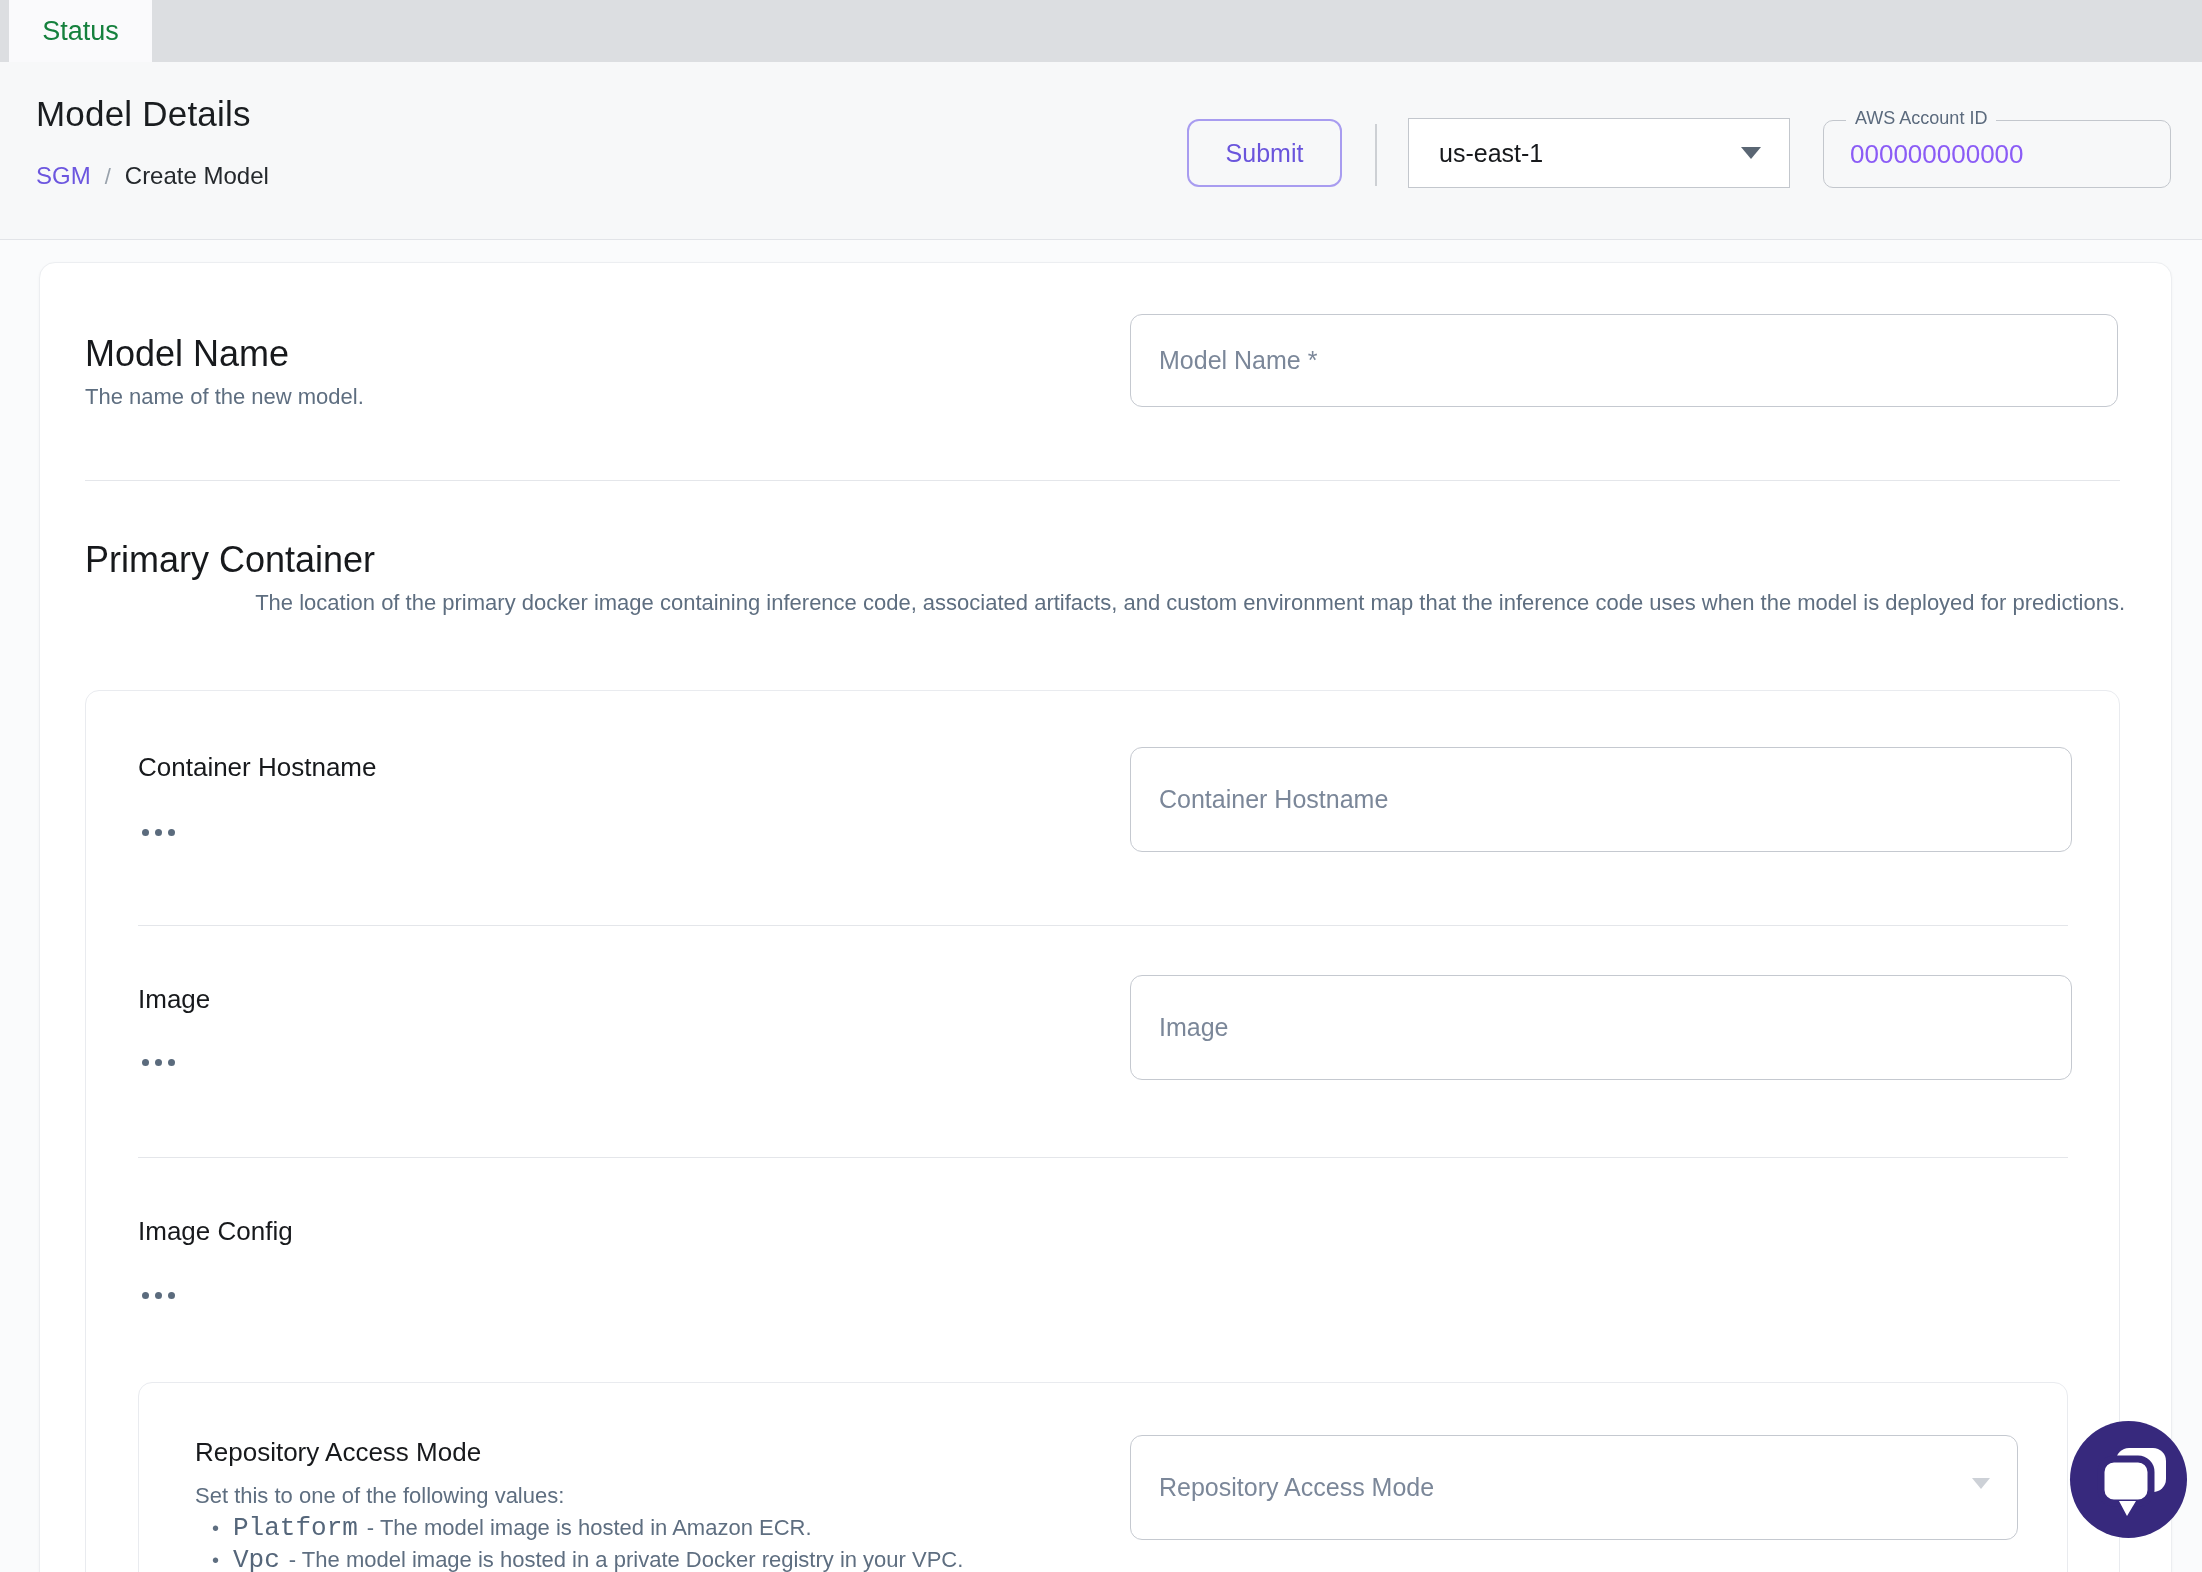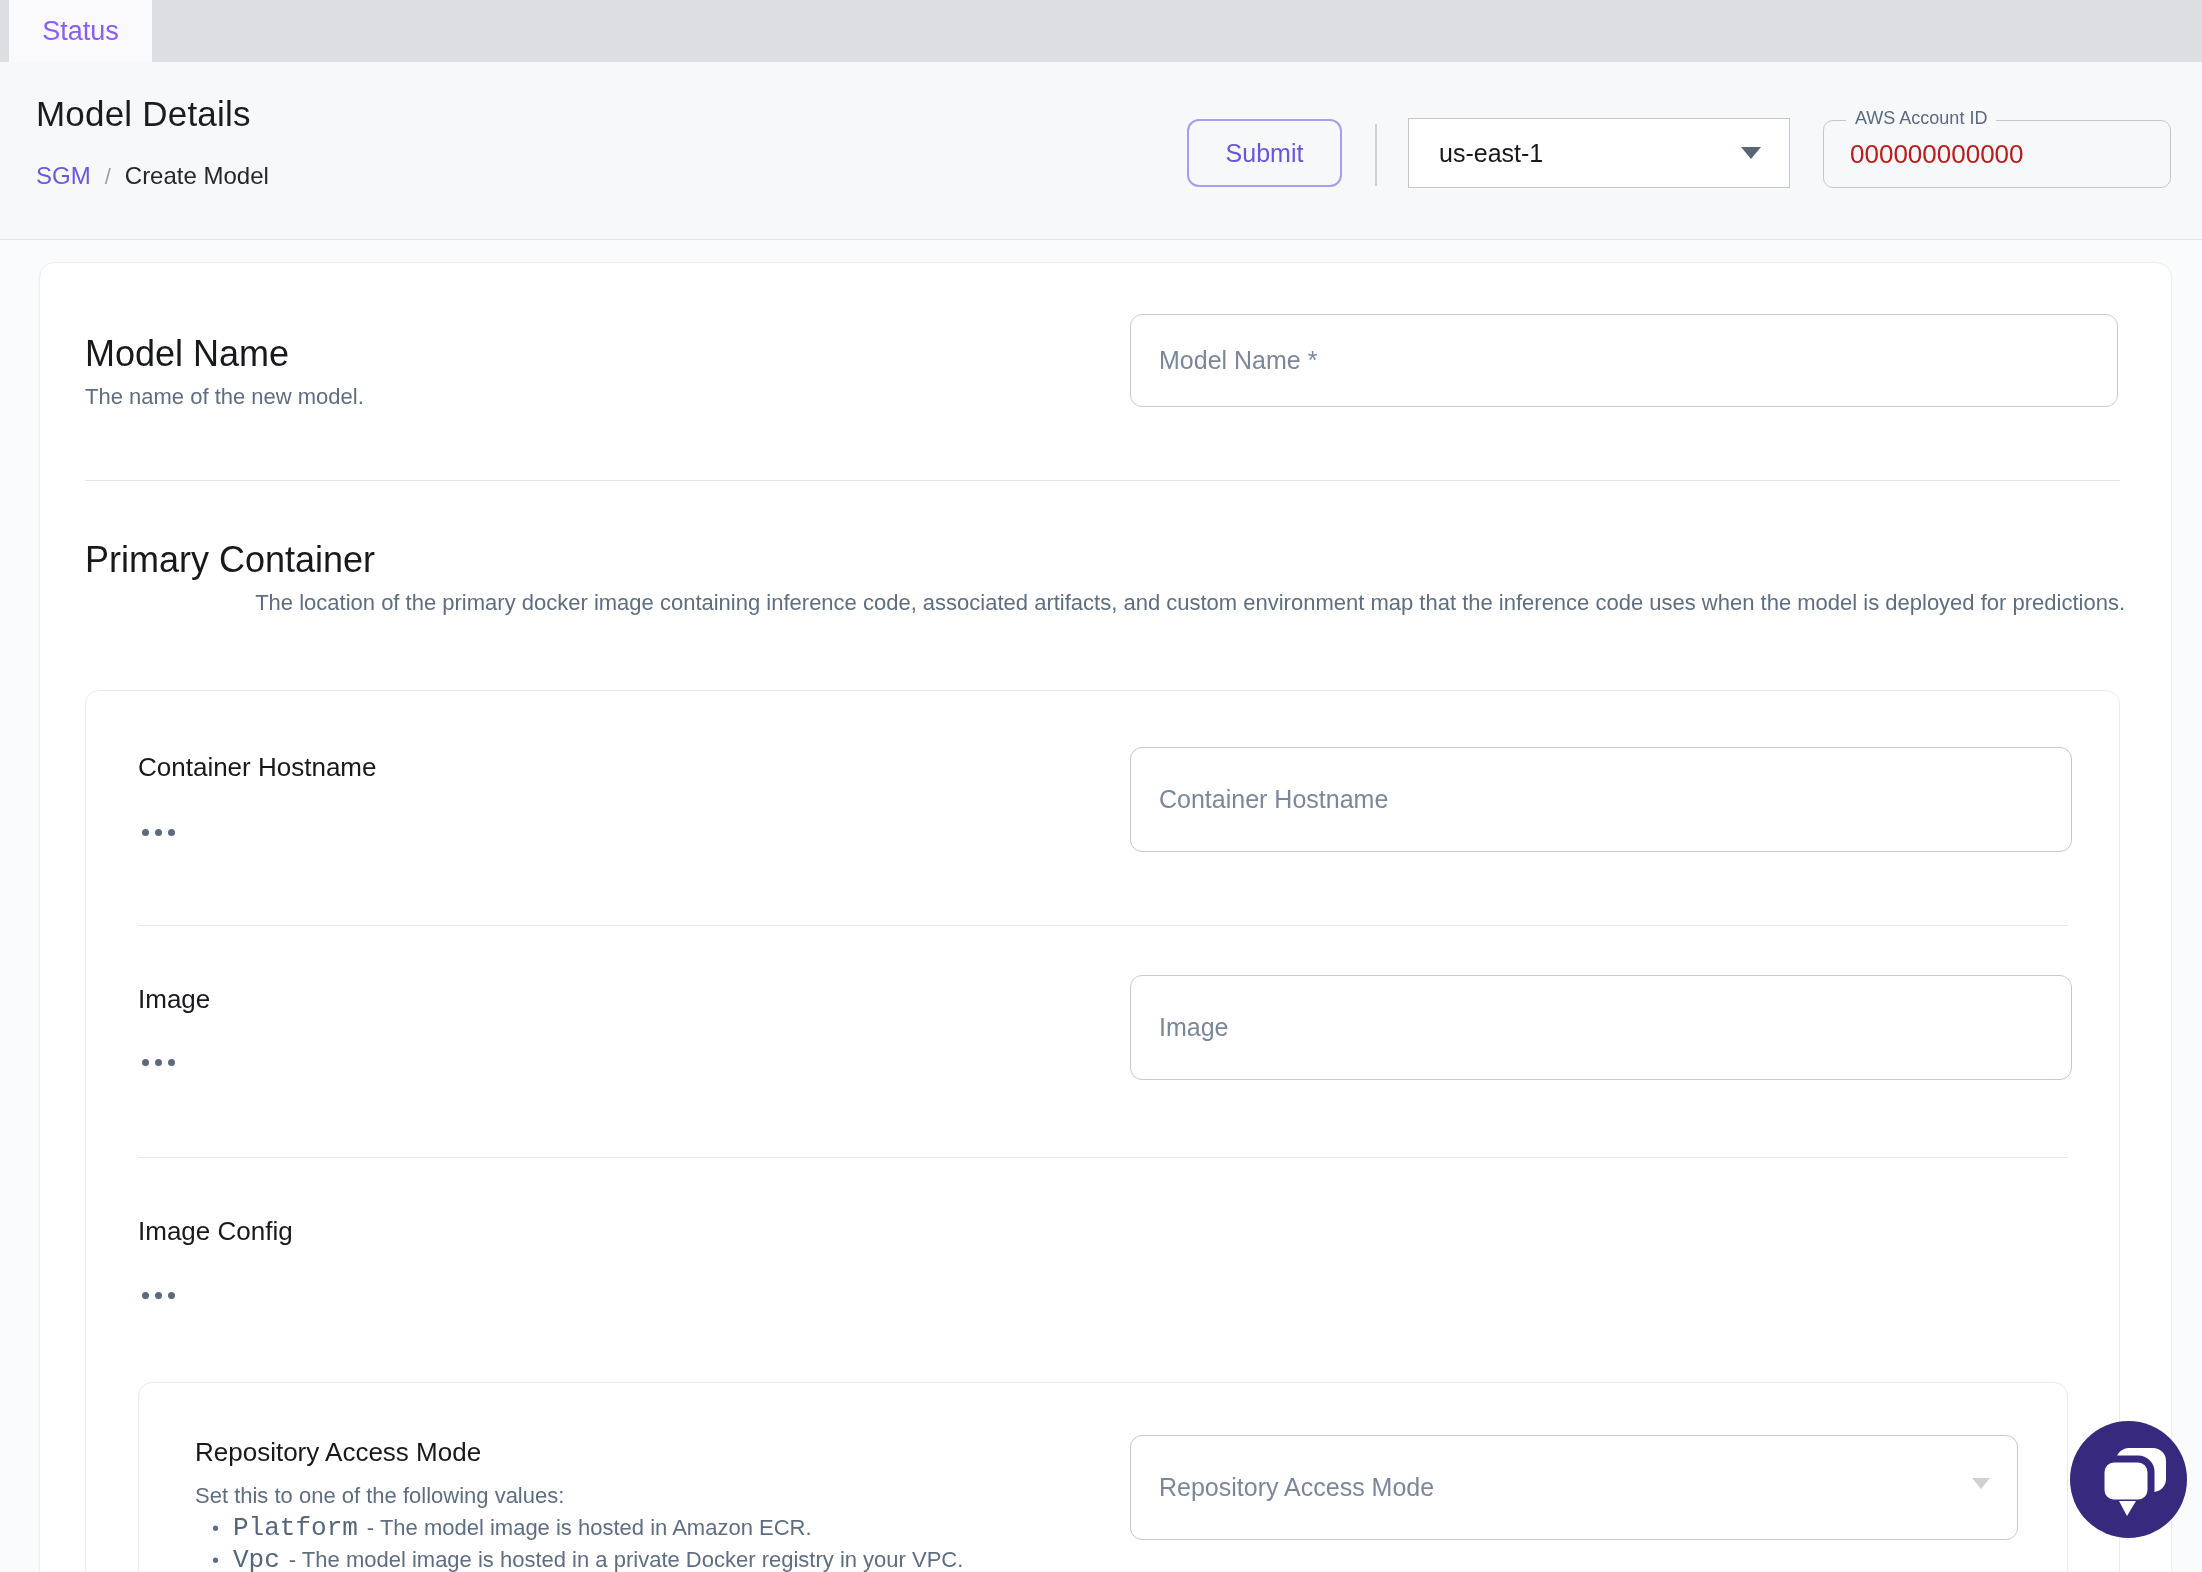--- a/index.html
+++ b/index.html
@@ -1,39 +1,39 @@
 <!DOCTYPE html>
 <html><head>
 <meta charset="utf-8">
 <style>
   html,body{margin:0;padding:0;background:#fafbfc;font-family:"Liberation Sans","DejaVu Sans",sans-serif;}
   #app{position:relative;width:2202px;height:1572px;overflow:hidden;background:#fafbfc;}
 
   
   .tabbar{position:absolute;left:0;top:0;width:2202px;height:62px;background:#dcdee1;display:flex;align-items:stretch;padding-left:9px;box-sizing:border-box;gap:15px;}
-  .tab{display:flex;align-items:center;justify-content:center;font-size:27px;color:#8b5cf6;cursor:pointer;}
+  .tab{display:flex;align-items:center;justify-content:center;font-size:27px;color:#15803d;cursor:pointer;}
   .tab.status{width:143px;background:#fafafc;}
   .tab.rb{width:313px;background:#ffffff;}
   .tab.rb .tab-label{text-decoration:underline;text-decoration-thickness:3px;text-underline-offset:8px;}
 
   
   .header{position:absolute;left:0;top:62px;width:2202px;height:178px;background:#f7f8f9;border-bottom:1px solid #e2e4e8;box-sizing:border-box;}
   .page-title{position:absolute;left:36px;top:32px;font-size:35px;font-weight:500;color:#1a1d20;letter-spacing:.2px;}
   .breadcrumb{position:absolute;left:36px;top:100px;font-size:24px;display:flex;align-items:baseline;}
   .breadcrumb .root{color:#6c56df;cursor:pointer;}
   .breadcrumb .sep{color:#98a1ab;margin:0 14px;font-size:22px;}
   .breadcrumb .current{color:#24282c;}
   .submit-btn{position:absolute;left:1187px;top:57px;width:155px;height:68px;border:2px solid #a89cf0;border-radius:12px;background:transparent;color:#6a55dc;font-size:25px;font-family:inherit;cursor:pointer;}
   .vdivider{position:absolute;left:1375px;top:62px;width:2px;height:62px;background:#cdd0d4;}
   .region-select{position:absolute;left:1408px;top:56px;width:382px;height:70px;border:1.6px solid #c3c7cd;border-radius:0;background:#fff;box-sizing:border-box;display:flex;align-items:center;justify-content:space-between;padding:0 28px 0 30px;cursor:pointer;}
   .region-select .value{font-size:25px;color:#17191c;}
   .caret-down{width:0;height:0;border-left:10px solid transparent;border-right:10px solid transparent;border-top:12px solid #5a6673;}
   .account-field{position:absolute;left:1823px;top:58px;width:348px;height:68px;border:1.6px solid #c3c7cd;border-radius:10px;box-sizing:border-box;}
   .account-field .notch-label{position:absolute;top:-13px;left:22px;background:#f7f8f9;padding:0 9px;font-size:18px;color:#5b6a7d;white-space:nowrap;}
-  .account-field input{position:absolute;inset:0;border:none;background:transparent;outline:none;font-family:inherit;font-size:26px;color:#b91c1c;padding:0 26px;width:100%;box-sizing:border-box;}
+  .account-field input{position:absolute;inset:0;border:none;background:transparent;outline:none;font-family:inherit;font-size:26px;color:#8b5cf6;padding:0 26px;width:100%;box-sizing:border-box;}
 
   
   .card{position:absolute;background:#fff;box-sizing:border-box;}
   .card.main{left:39px;top:262px;width:2133px;height:1360px;border:1px solid #eceef1;border-radius:16px;box-shadow:0 1px 3px rgba(20,25,40,.04);}
   .card.inner-a{left:85px;top:690px;width:2035px;height:930px;border:1px solid #e9ebef;border-radius:14px;background:transparent;}
   .card.inner-b{left:138px;top:1382px;width:1930px;height:240px;border:1px solid #e9ebef;border-radius:14px;background:transparent;}
 
   .h-divider{position:absolute;height:1px;background:#e4e6ea;}
   .d1{left:85px;top:480px;width:2035px;}
   .d2{left:138px;top:925px;width:1930px;}

